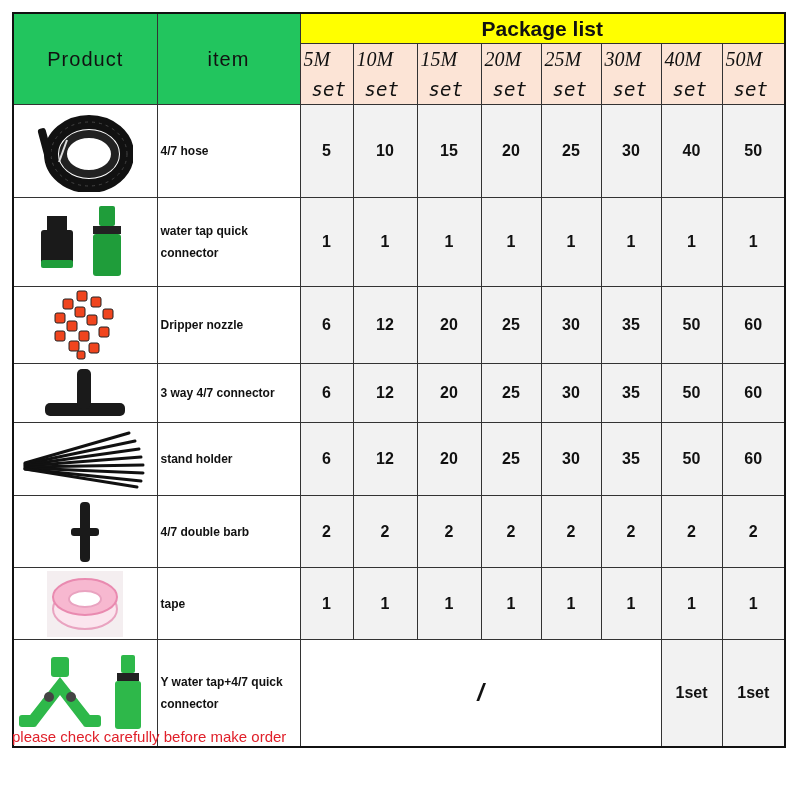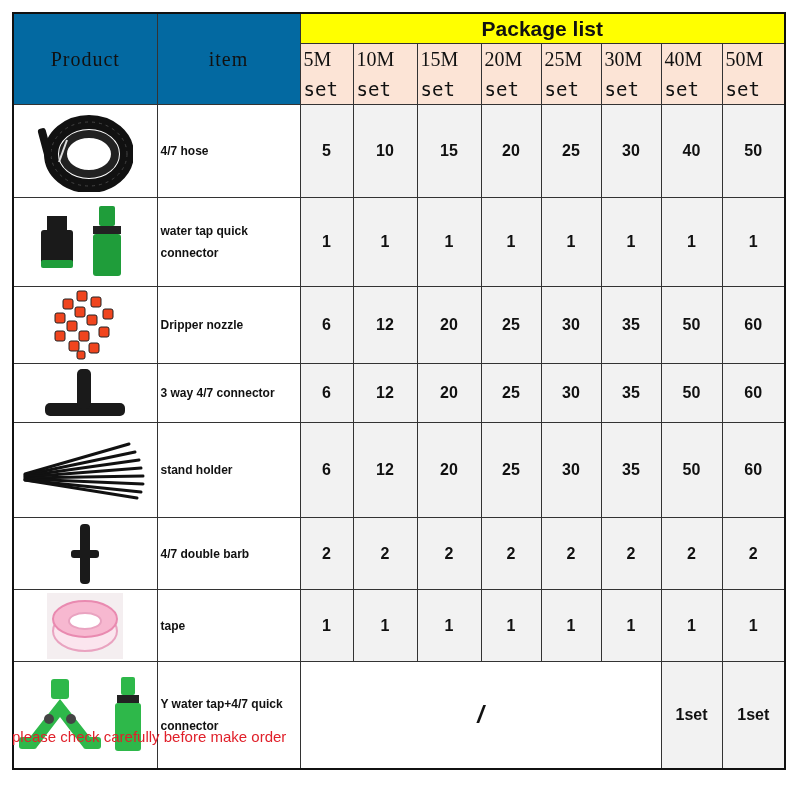--- a/index.html
+++ b/index.html
@@ -1,23 +1,23 @@
 <!DOCTYPE html>
 <html><head>
 <meta charset="utf-8">
 <style>
   html,body{margin:0;padding:0;background:#ffffff;}
   body{width:800px;height:800px;position:relative;overflow:hidden;font-family:"Liberation Sans",sans-serif;}
   table.pk{position:absolute;left:12px;top:12px;border-collapse:collapse;border:2px solid #111;table-layout:fixed;}
   table.pk td{border:1px solid #333;padding:0;vertical-align:middle;}
   .hdr-title{background:#ffff00;height:29px;text-align:center;font-weight:bold;font-size:21px;color:#111;}
-  .hdr-prod,.hdr-item{background:#0369a1;text-align:center;font-family:Liberation Serif, serif;font-size:20px;color:#111;letter-spacing:1px;}
+  .hdr-prod,.hdr-item{background:#22c55e;text-align:center;font-family:Liberation Sans, sans-serif;font-size:20px;color:#111;letter-spacing:1px;}
   .hdr-size{background:#fce4d6;font-family:"Liberation Serif","DejaVu Serif",serif;font-size:20px;color:#111;line-height:30px;padding-left:3px !important;vertical-align:top !important;}
-  .hdr-size span{display:block;}
-  .hdr-size .set{font-family:"DejaVu Sans Mono","Liberation Mono",monospace;font-size:19px;}
+  .hdr-size span{display:block;font-style:italic;}
+  .hdr-size .set{font-family:"DejaVu Sans Mono","Liberation Mono",monospace;font-size:19px;margin-left:8px;}
   .img{background:#fff;text-align:center;}
   .name{background:#fff;font-weight:bold;font-size:12px;color:#111;padding-left:3px !important;line-height:22px;}
   .val{background:#f2f2f2;text-align:center;font-weight:bold;font-size:16px;color:#111;}
   .slash{background:#fff;text-align:center;font-weight:bold;font-style:italic;font-size:24px;color:#111;}
   .note{position:absolute;left:12px;top:728px;font-size:15px;color:#e0202a;}
   svg{display:block;margin:0 auto;}
 </style>
 </head>
 <body>
 
@@ -161,21 +161,21 @@
     <td class="val">6</td>
     <td class="val">12</td>
     <td class="val">20</td>
     <td class="val">25</td>
     <td class="val">30</td>
     <td class="val">35</td>
     <td class="val">50</td>
     <td class="val">60</td>
   </tr>
 
-  <tr style="height:95px">
+  <tr style="height:73px">
     <td class="img">
       <svg width="132" height="60" viewBox="0 0 132 60">
         <g stroke="#111" stroke-width="3" stroke-linecap="round">
           <line x1="6" y1="34" x2="110" y2="4"></line>
               <line x1="6" y1="35" x2="116" y2="12"></line>
           <line x1="6" y1="36" x2="120" y2="20"></line>
               <line x1="6" y1="37" x2="122" y2="28"></line>
           <line x1="6" y1="38" x2="124" y2="36"></line>
               <line x1="6" y1="39" x2="124" y2="44"></line>
           <line x1="6" y1="40" x2="122" y2="52"></line>

